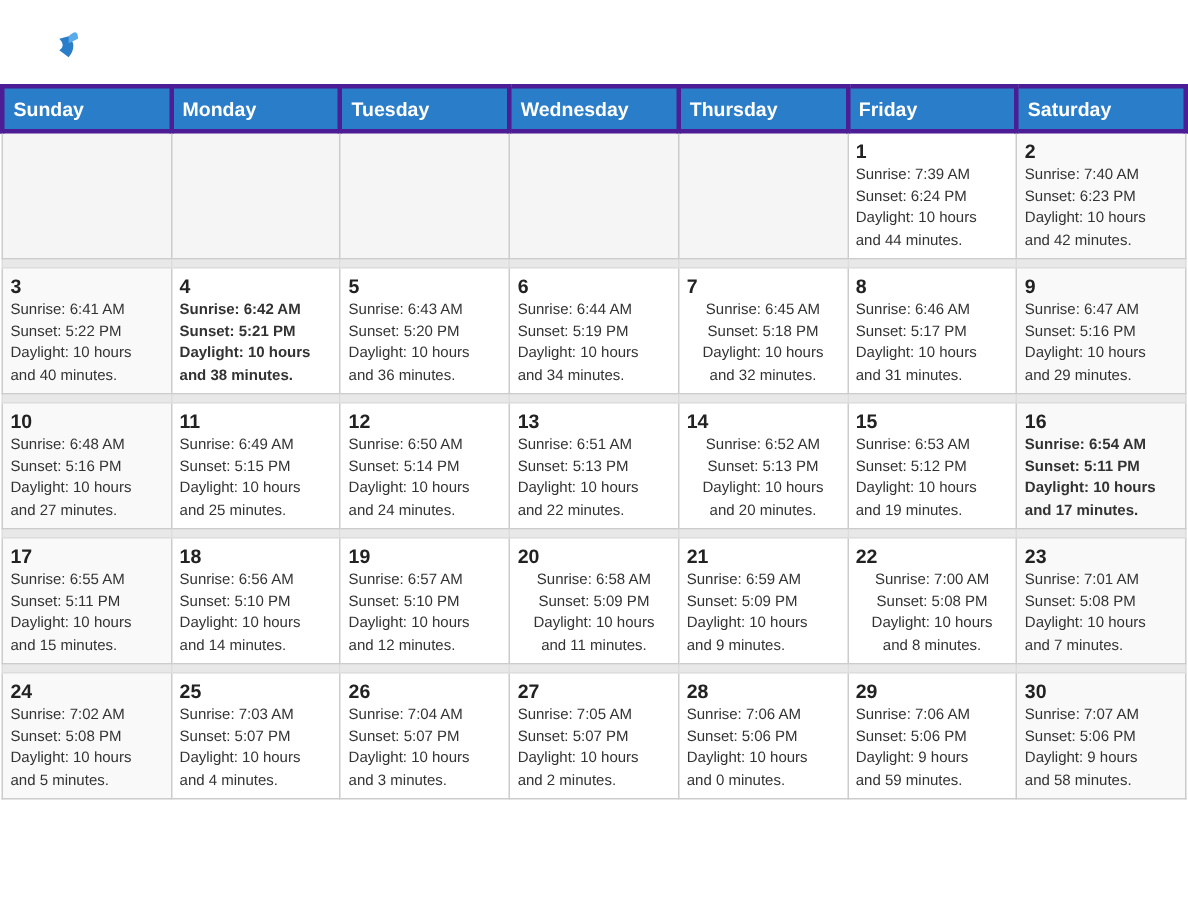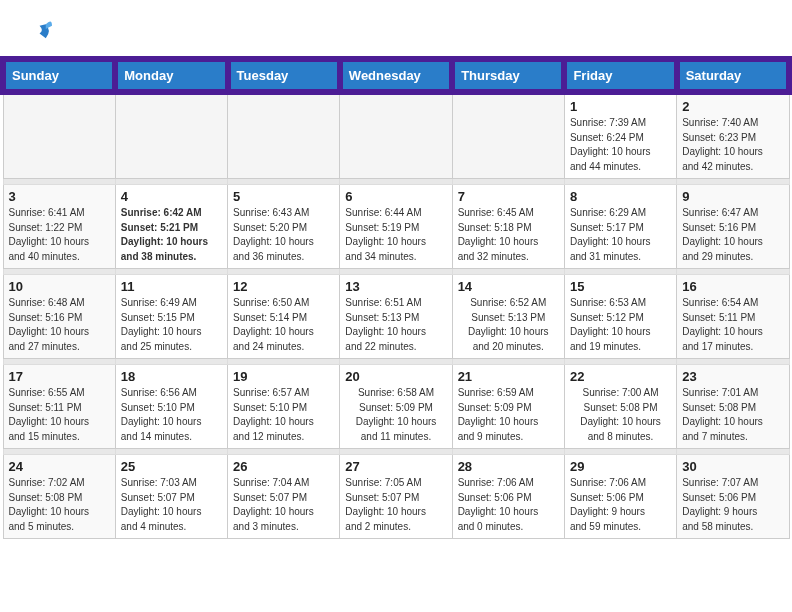--- a/index.html
+++ b/index.html
@@ -49,21 +49,21 @@
       border-collapse: collapse;
       table-layout: fixed;
       margin-top: 4px;
     }
     .calendar th {
       background: #2a7dc9;
       color: #fff;
       font-size: 13px;
       font-weight: bold;
       padding: 6px 6px;
-      border: 6px solid #4c1d95;
+      border: 3px solid #4c1d95;
       text-align: left;
     }
     .calendar td {
       border: 1px solid #ccc;
       vertical-align: top;
       padding: 4px 5px;
       font-size: 10.5px;
       color: #333;
       height: 84px;
       background: #fff;
@@ -154,21 +154,21 @@
         <td></td>
         <td></td>
         <td></td>
         <td></td>
         <td></td>
       </tr>
       <tr>
         <td class="weekend">
           <span class="day-number">3</span>
           <div class="day-info" style="white-space: pre-line;">Sunrise: 6:41 AM
-Sunset: 1:22 PM
+Sunset: 5:22 PM
 Daylight: 10 hours
 and 40 minutes.</div>
         </td>
         <td>
           <span class="day-number">4</span>
           <div class="day-info" style="white-space: pre-line; font-weight: bold;">Sunrise: 6:42 AM
 Sunset: 5:21 PM
 Daylight: 10 hours
 and 38 minutes.</div>
         </td>
@@ -181,28 +181,28 @@
         </td>
         <td>
           <span class="day-number">6</span>
           <div class="day-info" style="white-space: pre-line;">Sunrise: 6:44 AM
 Sunset: 5:19 PM
 Daylight: 10 hours
 and 34 minutes.</div>
         </td>
         <td>
           <span class="day-number">7</span>
-          <div class="day-info" style="white-space: pre-line;">Sunrise: 6:45 AM
+          <div class="day-info" style="white-space: pre-line; text-align: center;">Sunrise: 6:45 AM
 Sunset: 5:18 PM
 Daylight: 10 hours
 and 32 minutes.</div>
         </td>
         <td>
           <span class="day-number">8</span>
-          <div class="day-info" style="white-space: pre-line;">Sunrise: 6:29 AM
+          <div class="day-info" style="white-space: pre-line;">Sunrise: 6:46 AM
 Sunset: 5:17 PM
 Daylight: 10 hours
 and 31 minutes.</div>
         </td>
         <td class="weekend">
           <span class="day-number">9</span>
           <div class="day-info" style="white-space: pre-line;">Sunrise: 6:47 AM
 Sunset: 5:16 PM
 Daylight: 10 hours
 and 29 minutes.</div>
@@ -255,21 +255,21 @@
         </td>
         <td>
           <span class="day-number">15</span>
           <div class="day-info" style="white-space: pre-line;">Sunrise: 6:53 AM
 Sunset: 5:12 PM
 Daylight: 10 hours
 and 19 minutes.</div>
         </td>
         <td class="weekend">
           <span class="day-number">16</span>
-          <div class="day-info" style="white-space: pre-line;">Sunrise: 6:54 AM
+          <div class="day-info" style="white-space: pre-line; font-weight: bold;">Sunrise: 6:54 AM
 Sunset: 5:11 PM
 Daylight: 10 hours
 and 17 minutes.</div>
         </td>
       </tr>
       <tr class="row-divider">
         <td></td>
         <td></td>
         <td></td>
         <td></td>

